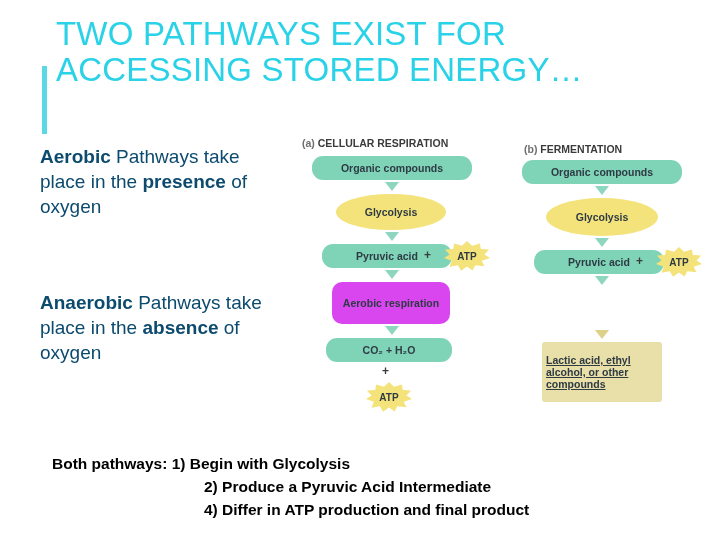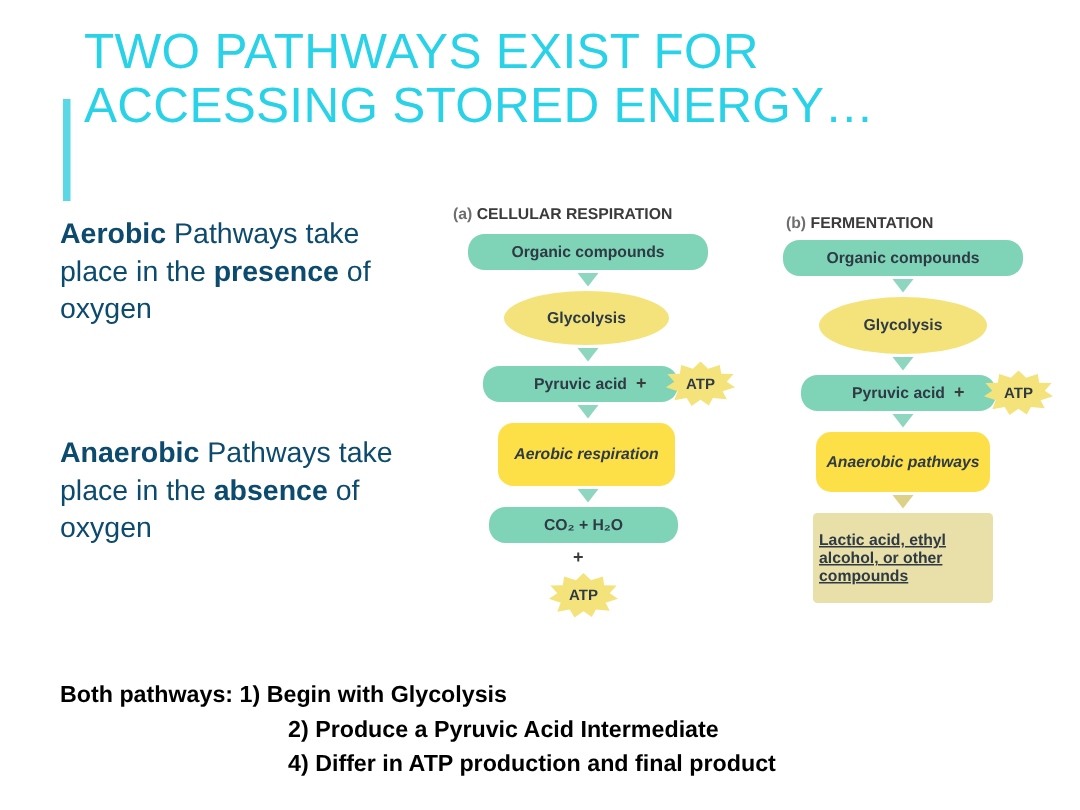--- a/index.html
+++ b/index.html
@@ -51,21 +51,21 @@
   #anaerobic-block {
     left: 40px;
     top: 290px;
     width: 262px;
   }
   .body-text b { font-weight: bold; }
 
   
   #summary-block {
     position: absolute;
-    left: 40px;
+    left: 52px;
     top: 452px;
     width: 660px;
     font-size: 15.5px;
     font-weight: bold;
     line-height: 23px;
     color: #000;
   }
   #summary-line-1 { margin-left: 0px; }
   #summary-line-2 { margin-left: 152px; }
   #summary-line-3 { margin-left: 152px; }
@@ -104,23 +104,22 @@
     line-height: 12px;
     padding: 2px 4px;
     box-sizing: border-box;
   }
   .green { background: #7fd4b8; }
   .yellow-ellipse {
     background: #f4e37a;
     border-radius: 50%;
   }
   .yellow-round {
-    background: #fde047;
+    background: #d946ef;
     border-radius: 10px;
-    font-style: italic;
   }
   .sand {
     background: #e9dfa8;
     border-radius: 3px;
     text-decoration: underline;
   }
 
   .plus {
     position: absolute;
     font-size: 12px;
@@ -209,18 +208,17 @@
   <div class="arrow" style="left:299px; top:52px;"></div>
 
   <div class="box yellow-ellipse" style="left:250px; top:64px; width:112px; height:38px;">Glycolysis</div>
   <div class="arrow" style="left:299px; top:104px;"></div>
 
   <div class="box green" style="left:238px; top:116px; width:130px; height:24px;">Pyruvic acid</div>
   <div class="plus" style="left:340px; top:120px;">+</div>
   <div class="burst" style="left:360px; top:113px;">ATP</div>
   <div class="arrow" style="left:299px; top:142px;"></div>
 
-  <div class="box yellow-round" style="left:248px; top:154px; width:116px; height:40px;">Anaerobic pathways</div>
   <div class="arrow sand-arrow" style="left:299px; top:196px;"></div>
 
   <div class="box sand" style="left:246px; top:208px; width:120px; height:60px; text-align:left; justify-content:flex-start;">Lactic acid, ethyl alcohol, or other compounds</div>
 
 </div>
 
 </body></html>

